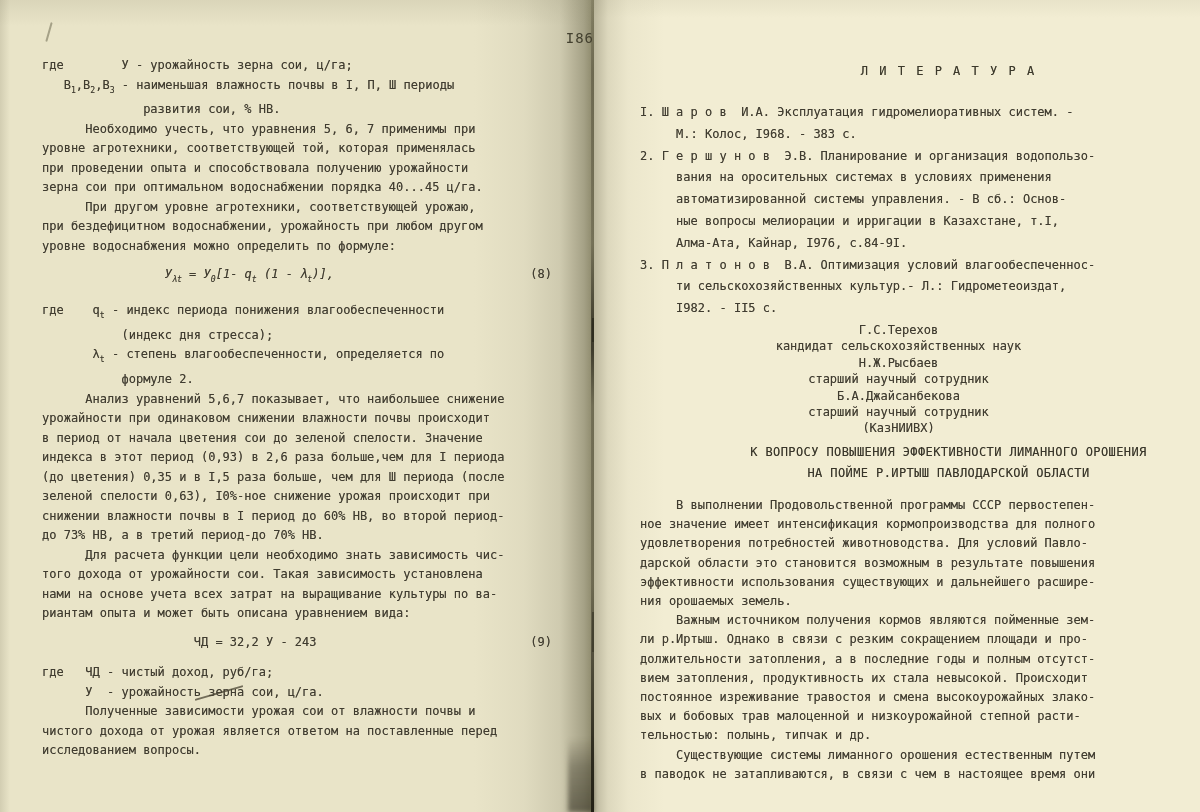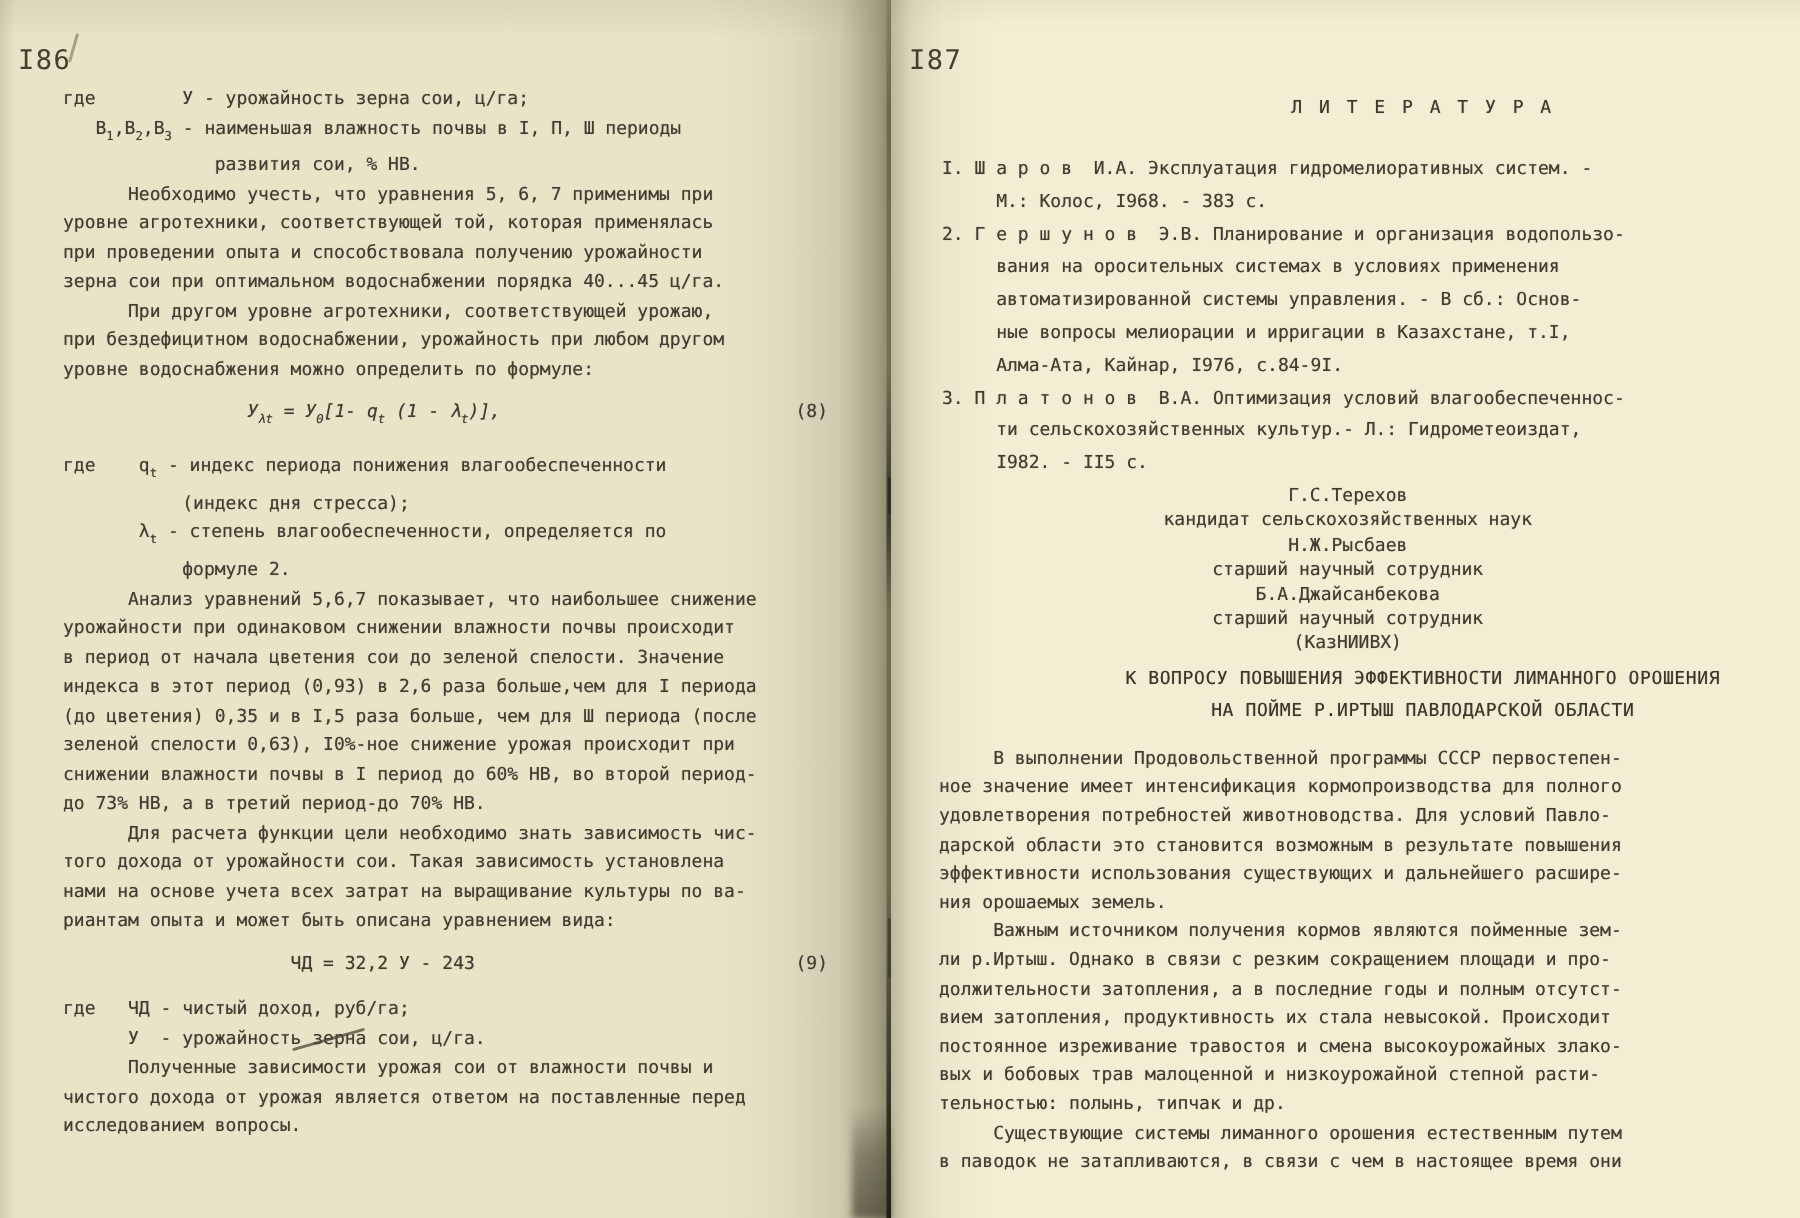--- a/index.html
+++ b/index.html
@@ -31,40 +31,40 @@
       rgba(70,66,48,.15) 0%, rgba(70,66,48,.45) 9%,
       rgba(70,66,48,.35) 30%, rgba(40,38,26,.75) 40%, rgba(42,40,28,.8) 43%,
       rgba(70,66,48,.4) 50%, rgba(70,66,48,.45) 72%,
       rgba(35,33,22,.85) 91%, rgba(25,23,15,.95) 100%);
   }
   .seam-blob{
     position:absolute;left:568px;top:738px;width:26px;height:74px;
     background:linear-gradient(180deg, rgba(30,28,18,0) 0%, rgba(45,42,28,.35) 40%, rgba(40,37,24,.55) 100%);
     filter:blur(2px);
   }
-  .pagenum{position:absolute;top:30px;left:12px;width:100%;text-align:left;
-    font-size:18px;letter-spacing:1px;color:#43402f;}
+  .pagenum{position:absolute;top:30px;left:0;width:100%;text-align:right;
+    font-size:14px;letter-spacing:1px;color:#43402f;}
   .lines{position:absolute;font-size:12px;white-space:pre;}
   .line{position:relative;line-height:19.5px;
     text-shadow:0 0 .6px rgba(64,60,48,.55);}
   .left-text{left:42px;top:56px;width:552px;}
   .formula{margin:9px 0 11px;}
   .formula .eqnum{position:absolute;right:42px;top:0;font-style:normal;}
   .script span{font-style:italic;}
   .script .eqnum{font-style:normal;}
   .sub{font-size:68%;vertical-align:-22%;}
   .lit-head{position:absolute;top:64px;left:0;width:100%;text-align:center;
     font-size:12px;letter-spacing:2px;color:#3c392b;text-shadow:0 0 .6px rgba(64,60,48,.55);}
-  .refs{left:34px;top:102px;width:548px;}
+  .refs{left:46px;top:102px;width:548px;}
   .refs .line{line-height:21.8px;}
   .authors{left:0;top:322px;width:100%;text-align:center;padding-right:100px;box-sizing:border-box;}
   .authors .line{line-height:16.4px;}
   .art-title{left:0;top:442px;width:100%;text-align:center;color:#39362a;}
   .art-title .line{line-height:21px;letter-spacing:.4px;}
-  .body-text{left:32px;top:496px;width:548px;}
+  .body-text{left:46px;top:496px;width:548px;}
   .body-text .line{line-height:19.2px;}
   .pen-mark{
     position:absolute;left:48px;top:22px;width:2px;height:20px;
     background:rgba(110,105,82,.55);transform:rotate(16deg);border-radius:2px;
   }
   .pen-tick{
     position:absolute;left:194px;top:692px;width:50px;height:2px;
     background:rgba(75,70,52,.75);transform:rotate(-16deg);border-radius:2px;
   }
   .seam-dash1{position:absolute;left:592px;top:318px;width:2px;height:24px;background:rgba(40,38,25,.7);}

